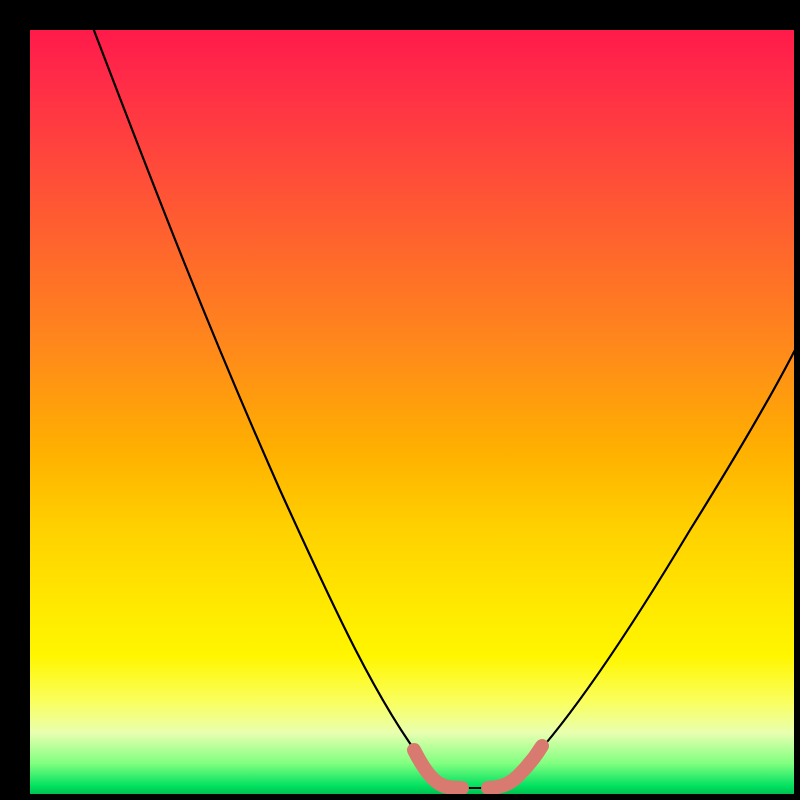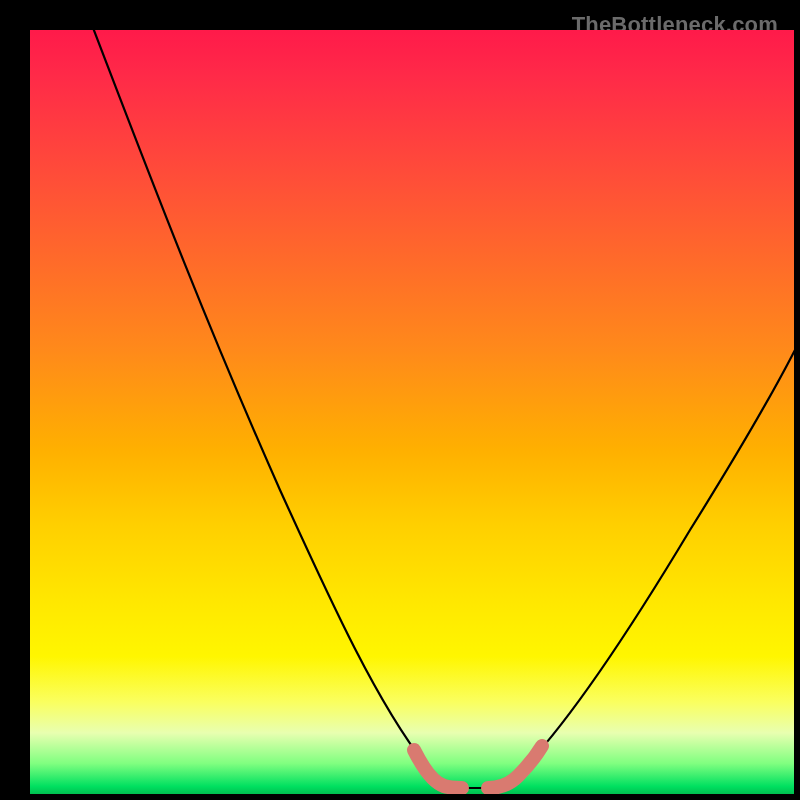--- a/index.html
+++ b/index.html
@@ -63,21 +63,20 @@
     color: #6b6b6b;
     letter-spacing: 0.2px;
     user-select: none;
   }
 </style>
 </head>
 <body>
 
 <div class="frame">
 
-  <div class="watermark">TheBottleneck.com</div>
 
   <div class="plot-area">
     <div class="gradient"></div>
 
     <svg class="curve" viewBox="0 0 764 764" preserveAspectRatio="none">
 
       <path d="M 60 -10
                C 110 120, 170 280, 250 460
                C 300 570, 350 680, 400 740
                C 412 752, 420 758, 432 758

